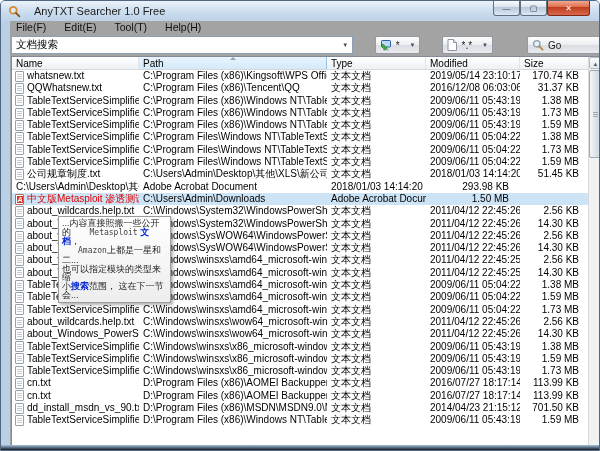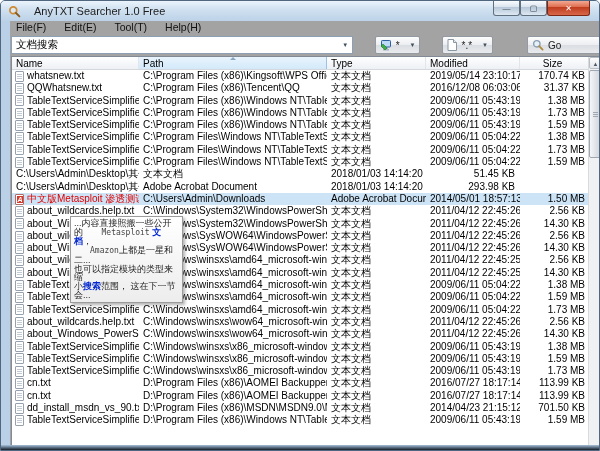--- a/index.html
+++ b/index.html
@@ -42,31 +42,31 @@
 
   
   .table-wrap { position:relative; margin:0 1px; width:592px; height:440px;
                 border:1px solid #828a95; background:#fff; }
   .thead { display:grid; grid-template-columns:127px 188px 99px 94px 70px 12px; height:13px;
            background:linear-gradient(#ffffff,#f4f6f9 60%,#eef1f5); border-bottom:1px solid #d5d9de;
            font-size:10px; color:#000; }
   .th { position:relative; padding-left:4px; line-height:13px; border-right:1px solid #e2e6ea;
         overflow:hidden; white-space:nowrap; }
   .th.hl { background:linear-gradient(#e8f4fd,#d3e9fa); border-right:1px solid #9ac4e6; }
-  .th.size { text-align:center; padding-right:8px; }
+  .th.size { text-align:left; padding-right:8px; }
   .sort-caret { position:absolute; top:0; left:50%; margin-left:-3px; width:0; height:0;
                 border-left:3px solid transparent; border-right:3px solid transparent;
                 border-bottom:3px solid #8aa5bf; }
   .tbody { width:590px; padding-right:14px; }
   .row { display:grid; grid-template-columns:127px 188px 99px 94px 70px; height:12.3px;
          font-size:10px; line-height:12.3px; color:#000; }
   .row.sel { background:#cde4f6; }
   .cell { padding-left:4px; overflow:hidden; white-space:nowrap; }
   .cell.name { display:flex; align-items:center; gap:3px; padding-left:3px; }
-  .cell.size { text-align:right; padding-right:5px; padding-left:0; }
+  .cell.size { text-align:right; padding-right:11px; padding-left:0; }
   .red { color:#e00000; }
   .fic { flex:none; width:9px; height:11px; background:#fff; border:1px solid #97a1ad;
          border-radius:1px; position:relative; }
   .fic.txt::after { content:""; position:absolute; left:1px; right:1px; top:2px; height:1px;
                     background:#c3cad1; box-shadow:0 2px 0 #c3cad1, 0 4px 0 #c3cad1; }
   .fic.pdf { border-color:#b36a62; }
   .fic.pdf::after { content:"A"; position:absolute; inset:1px 0 1px 1px; background:#d8372a;
                     color:#fff; font-size:7px; line-height:8px; text-align:center; font-weight:bold; }
 
   
@@ -76,21 +76,21 @@
           line-height:12px; color:#4d5a66; background:linear-gradient(#fdfdfd,#e3e6ea);
           border:1px solid #b9bec5; border-radius:2px; }
   .sbtn.up { top:0; }
   .sbtn.down { bottom:0; }
   .sthumb { position:absolute; left:0; top:13px; width:13px; height:88px; border:1px solid #9fa8b1;
             border-radius:2px; background:linear-gradient(90deg,#f5f6f8,#dfe3e8 50%,#ced4db); }
   .sthumb::after { content:""; position:absolute; left:3px; right:3px; top:50%; height:1px;
             background:#9fa8b1; box-shadow:0 -2px 0 #9fa8b1, 0 2px 0 #9fa8b1; }
 
   
-  .tooltip { position:absolute; left:69px; top:215px; width:113px; z-index:40; padding:2px 3px 3px 3px;
+  .tooltip { position:absolute; left:57px; top:215px; width:113px; z-index:40; padding:2px 3px 3px 3px;
              background:linear-gradient(#ffffff,#ededed); border:1px solid #9b9b9b;
              box-shadow:2px 2px 3px rgba(0,0,0,.3); font-size:9px; line-height:8.7px; color:#1f1f1f; }
   .tooltip .hl { color:#0428cf; font-weight:bold; }
   .tooltip .mono { font-family:"DejaVu Sans Mono", monospace; font-size:8px; color:#444;padding-left:16px; }
 
   
   .statusbar { height:19px; margin-top:0; background:#f8fbfe; border-top:1px solid #aeb6bf;
                font-size:10.5px; line-height:18px; padding-left:5px; color:#000; }
 
   .bottom-strip { position:absolute; left:0; right:0; bottom:0; height:5px;
@@ -241,39 +241,42 @@
             <span class="cell name">
               <i class="fic txt"></i>
               <span>TableTextServiceSimplifie...</span>
             </span>
             <span class="cell"><span>C:\Program Files\Windows NT\TableTextService</span></span>
             <span class="cell"><span>文本文档</span></span>
             <span class="cell"><span>2009/06/11 05:04:22</span></span>
             <span class="cell size"><span>1.59 MB</span></span>
           </div>
           <div class="row">
+            <span class="cell name">
+              <i class="fic txt"></i>
+              <span>公司规章制度.txt</span>
+            </span>
             <span class="cell"><span>C:\Users\Admin\Desktop\其他\XLS\新公司\kpdf</span></span>
             <span class="cell"><span>文本文档</span></span>
             <span class="cell"><span>2018/01/03 14:14:20</span></span>
             <span class="cell size"><span>51.45 KB</span></span>
           </div>
           <div class="row">
             <span class="cell"><span>C:\Users\Admin\Desktop\其他\XLS\新公司\kpdf</span></span>
             <span class="cell"><span>Adobe Acrobat Document</span></span>
             <span class="cell"><span>2018/01/03 14:14:20</span></span>
             <span class="cell size"><span>293.98 KB</span></span>
           </div>
           <div class="row sel">
             <span class="cell name">
               <i class="fic pdf"></i>
               <span class="red">中文版Metasploit 渗透测试...</span>
             </span>
             <span class="cell"><span>C:\Users\Admin\Downloads</span></span>
             <span class="cell"><span>Adobe Acrobat Document</span></span>
-            <span class="cell"><span>2014/05/01 18:57:13</span></span>
             <span class="cell size"><span>1.50 MB</span></span>
           </div>
           <div class="row">
             <span class="cell name">
               <i class="fic txt"></i>
               <span>about_wildcards.help.txt</span>
             </span>
             <span class="cell"><span>C:\Windows\System32\WindowsPowerShell\v1...</span></span>
             <span class="cell"><span>文本文档</span></span>
             <span class="cell"><span>2011/04/12 22:45:26</span></span>

